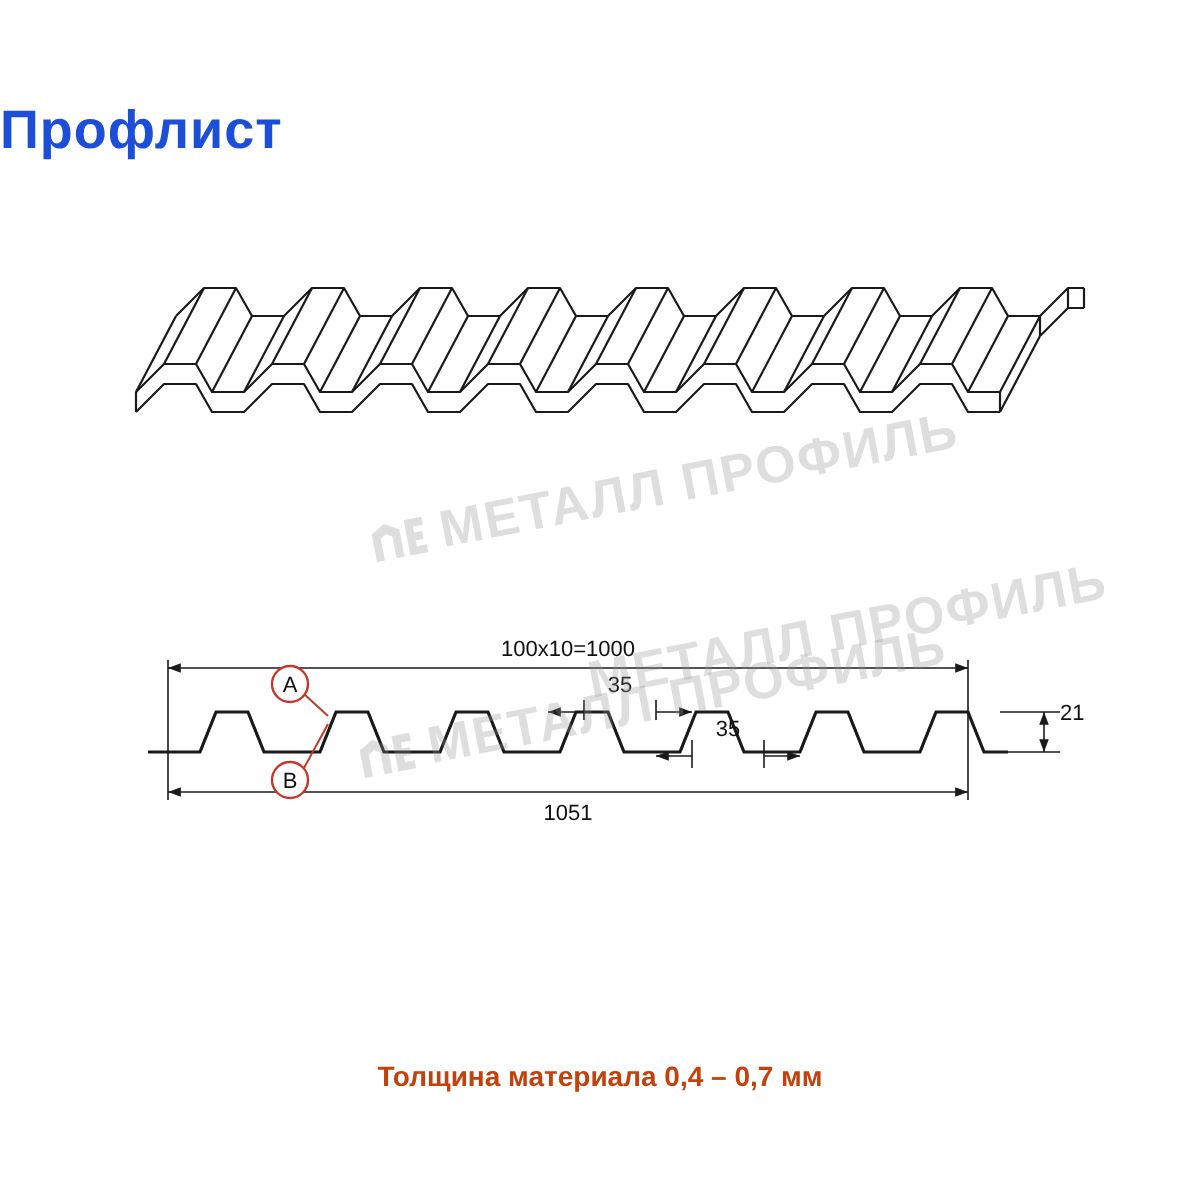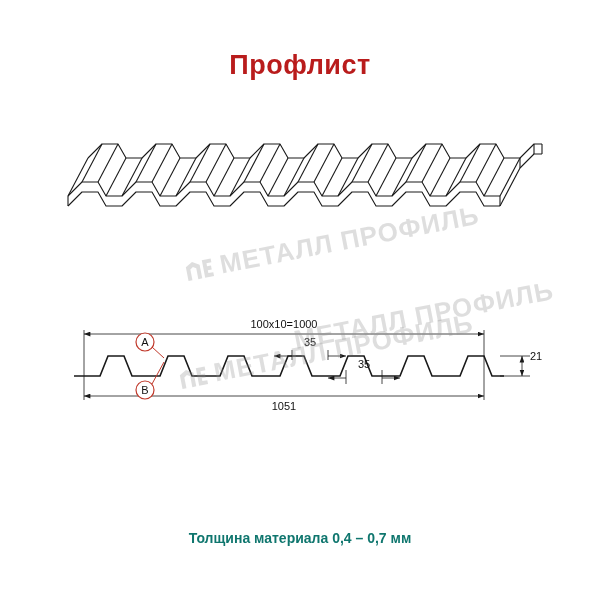--- a/index.html
+++ b/index.html
@@ -18,45 +18,44 @@
     position: relative;
     width: 600px;
     height: 600px;
     box-sizing: border-box;
   }
   .title {
     position: absolute;
     top: 50px;
     left: 0;
     width: 600px;
-    text-align: center;
     font-size: 27px;
     font-weight: bold;
     letter-spacing: 0.5px;
-    color: #b91c1c;
+    color: #1d4ed8;
   }
   .subtitle {
     position: absolute;
     top: 88px;
     left: 0;
     width: 600px;
     text-align: center;
     font-size: 14px;
     font-weight: bold;
     color: #111;
   }
   .footer {
     position: absolute;
     top: 530px;
     left: 0;
     width: 600px;
     text-align: center;
     font-size: 14px;
     font-weight: bold;
-    color: #0f766e;
+    color: #c2410c;
   }
   .iso-wrap {
     position: absolute;
     top: 118px;
     left: 60px;
     width: 490px;
     height: 130px;
   }
   .tech-wrap {
     position: absolute;

